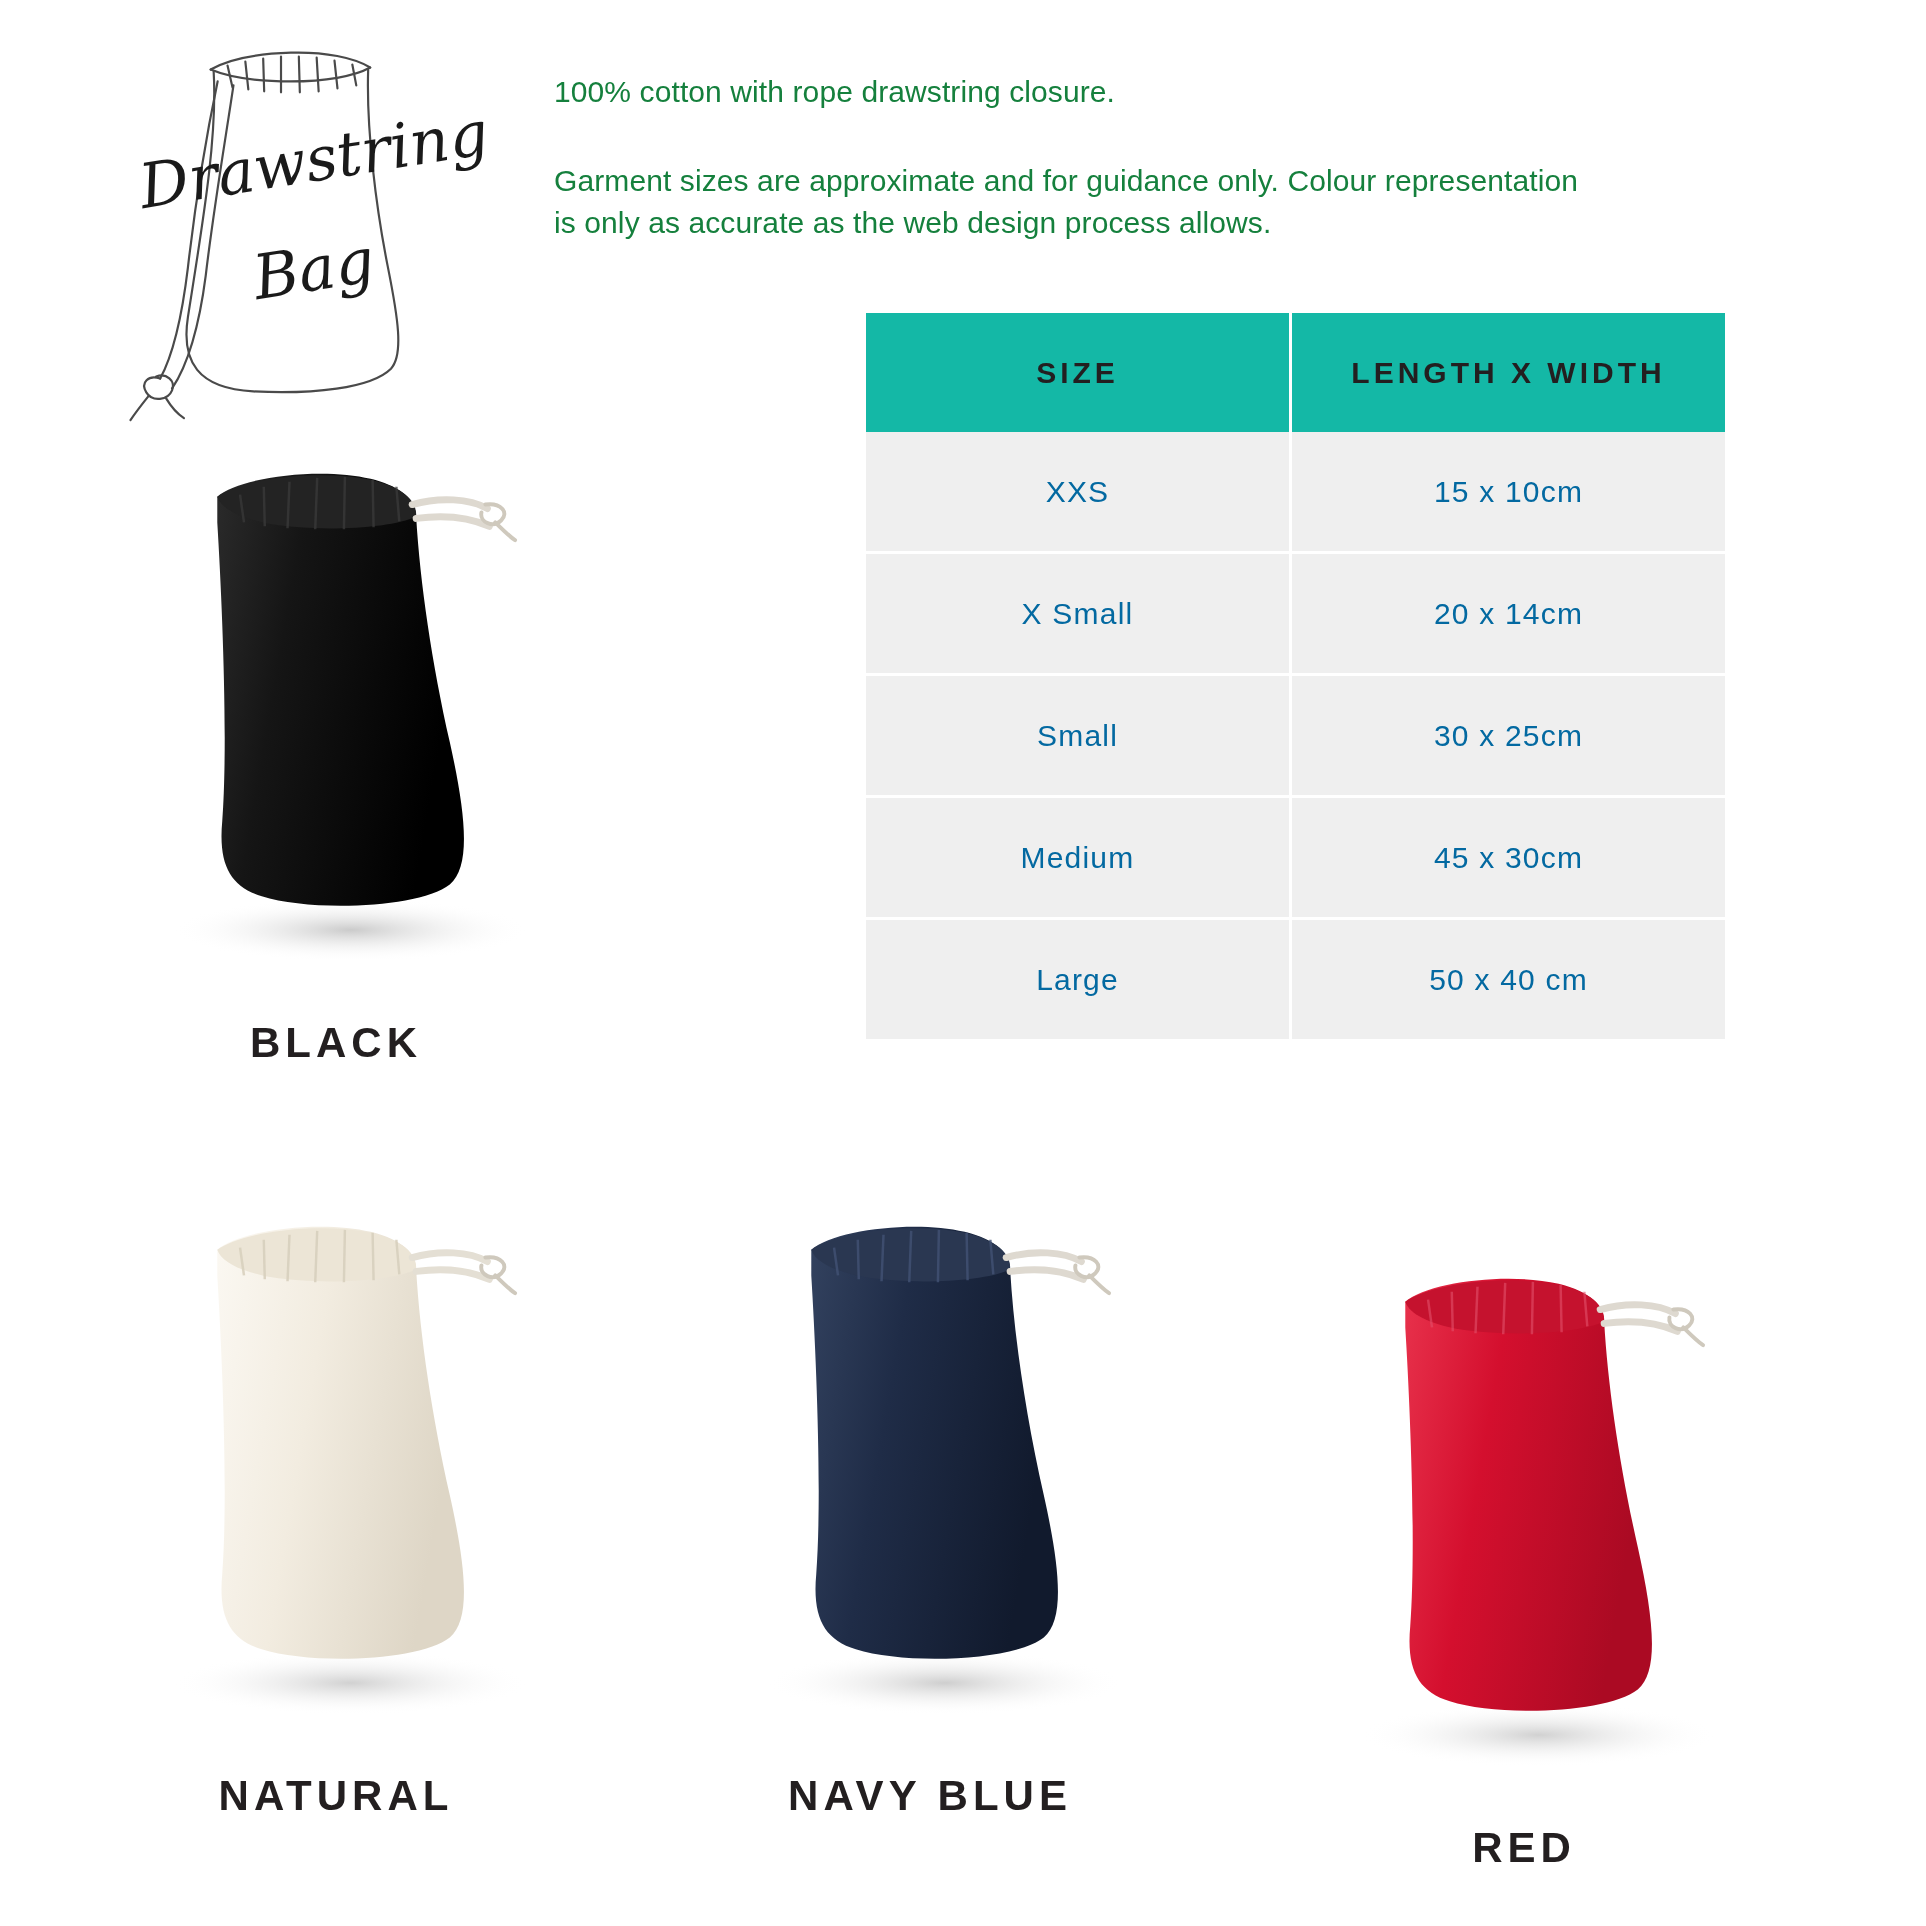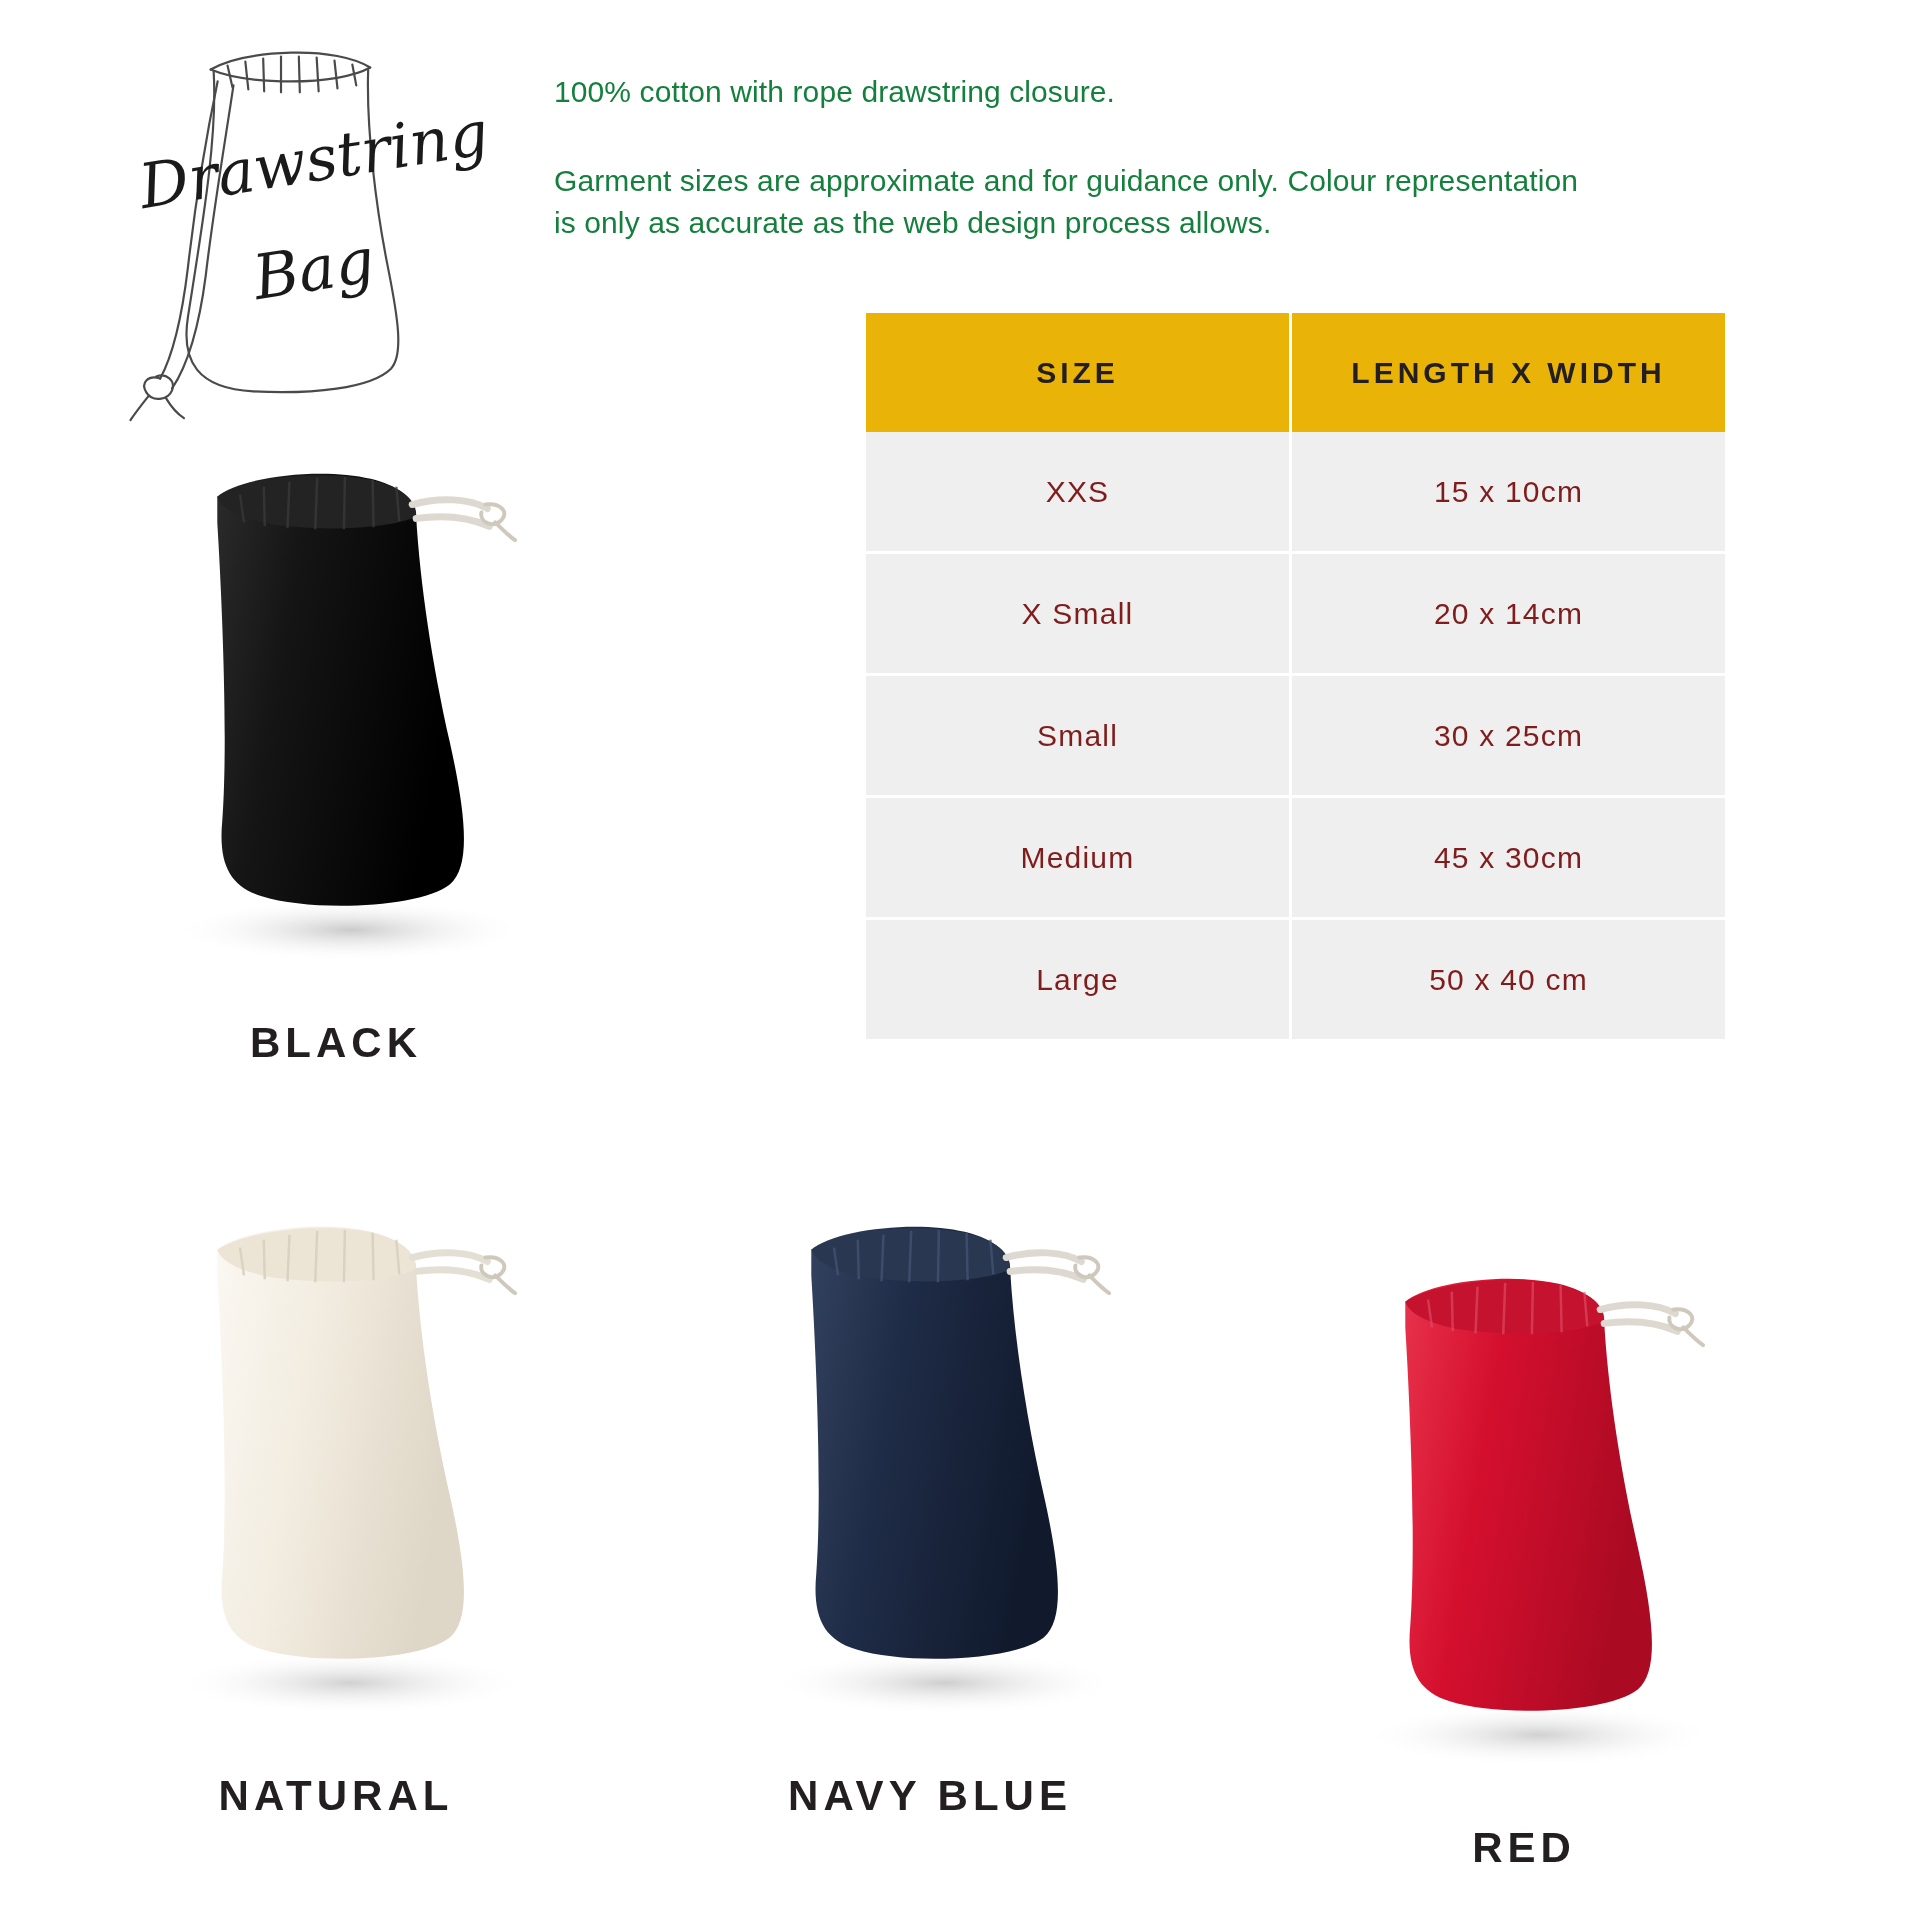--- a/index.html
+++ b/index.html
@@ -56,33 +56,33 @@
     width: 851px;
     border-collapse: collapse;
     table-layout: fixed;
   }
   .size-table th, .size-table td {
     text-align: center;
     vertical-align: middle;
     border: none;
   }
   .size-table thead th {
-    background: #eab308;
+    background: #14b8a6;
     height: 117px;
     font-size: 30px;
     font-weight: bold;
     letter-spacing: 4px;
     color: #231f20;
   }
   .size-table tbody td {
     background: #efefef;
     height: 117px;
     font-size: 30px;
     font-weight: normal;
-    color: #7f1d1d;
+    color: #0369a1;
     letter-spacing: 1.2px;
     border-bottom: 3px solid #ffffff;
     margin-top: 16px;
   }
   .size-table tbody tr:last-child td { border-bottom: none; }
   .size-table .col-size { width: 421px; border-right: 3px solid #ffffff; }
   .size-table .col-dim  { width: 431px; }
 
   
   .product {

